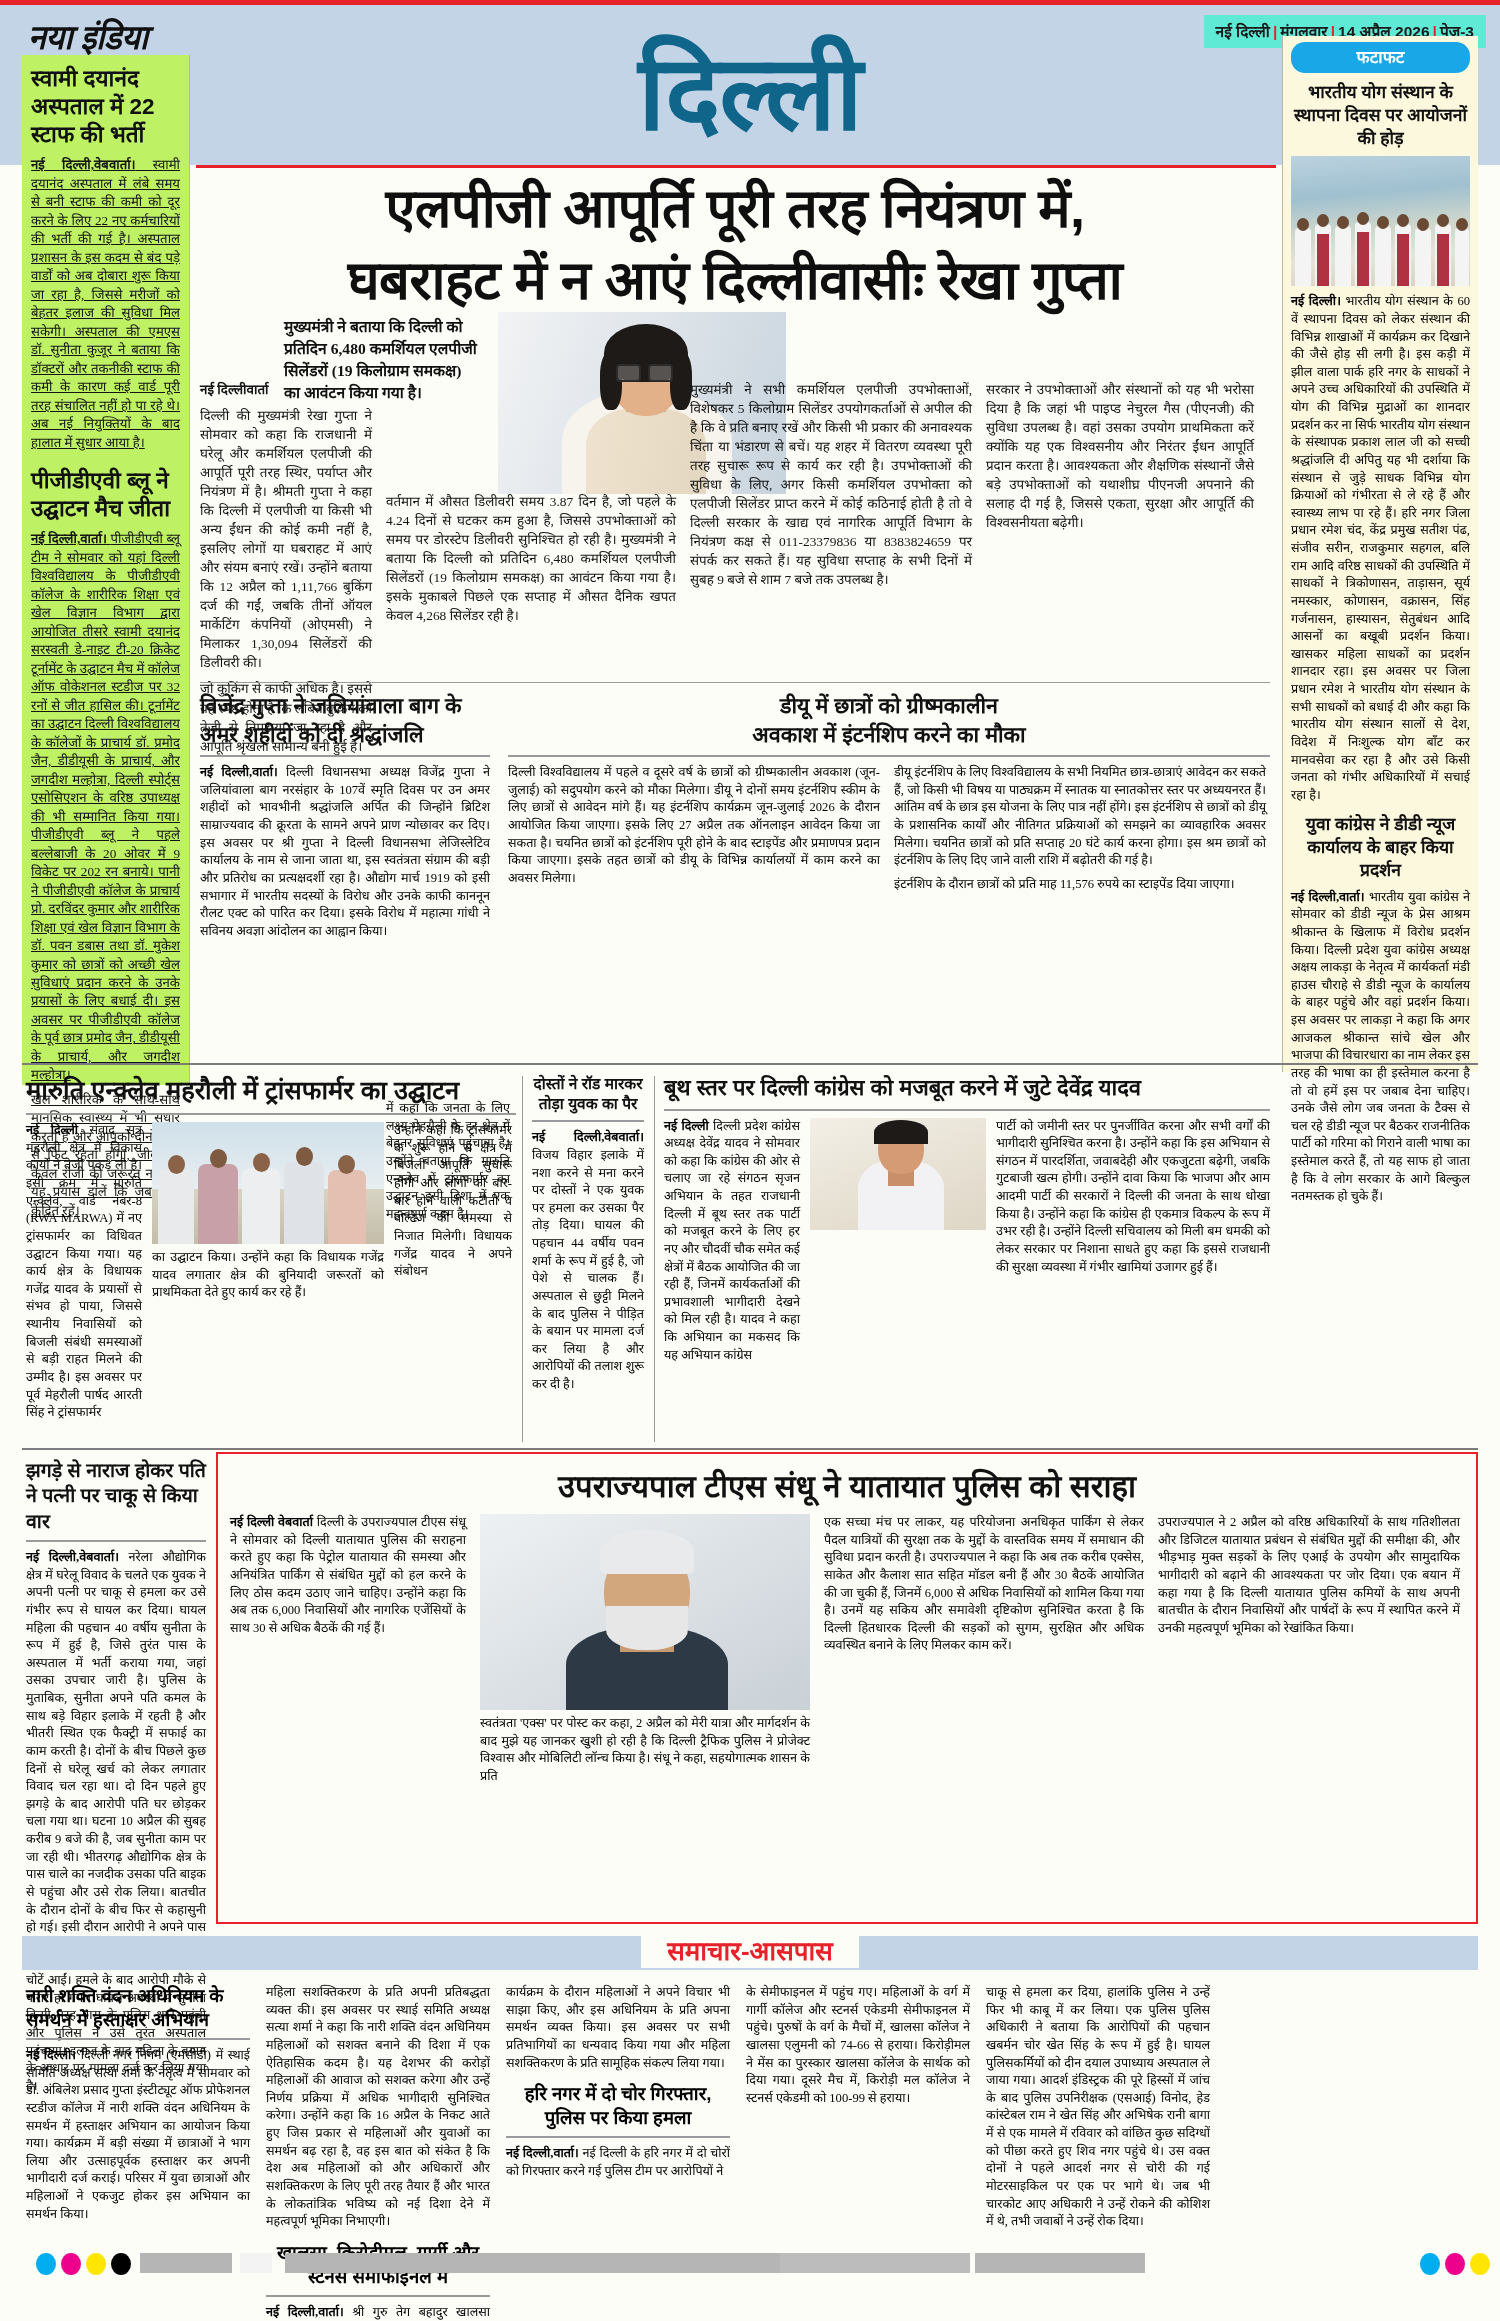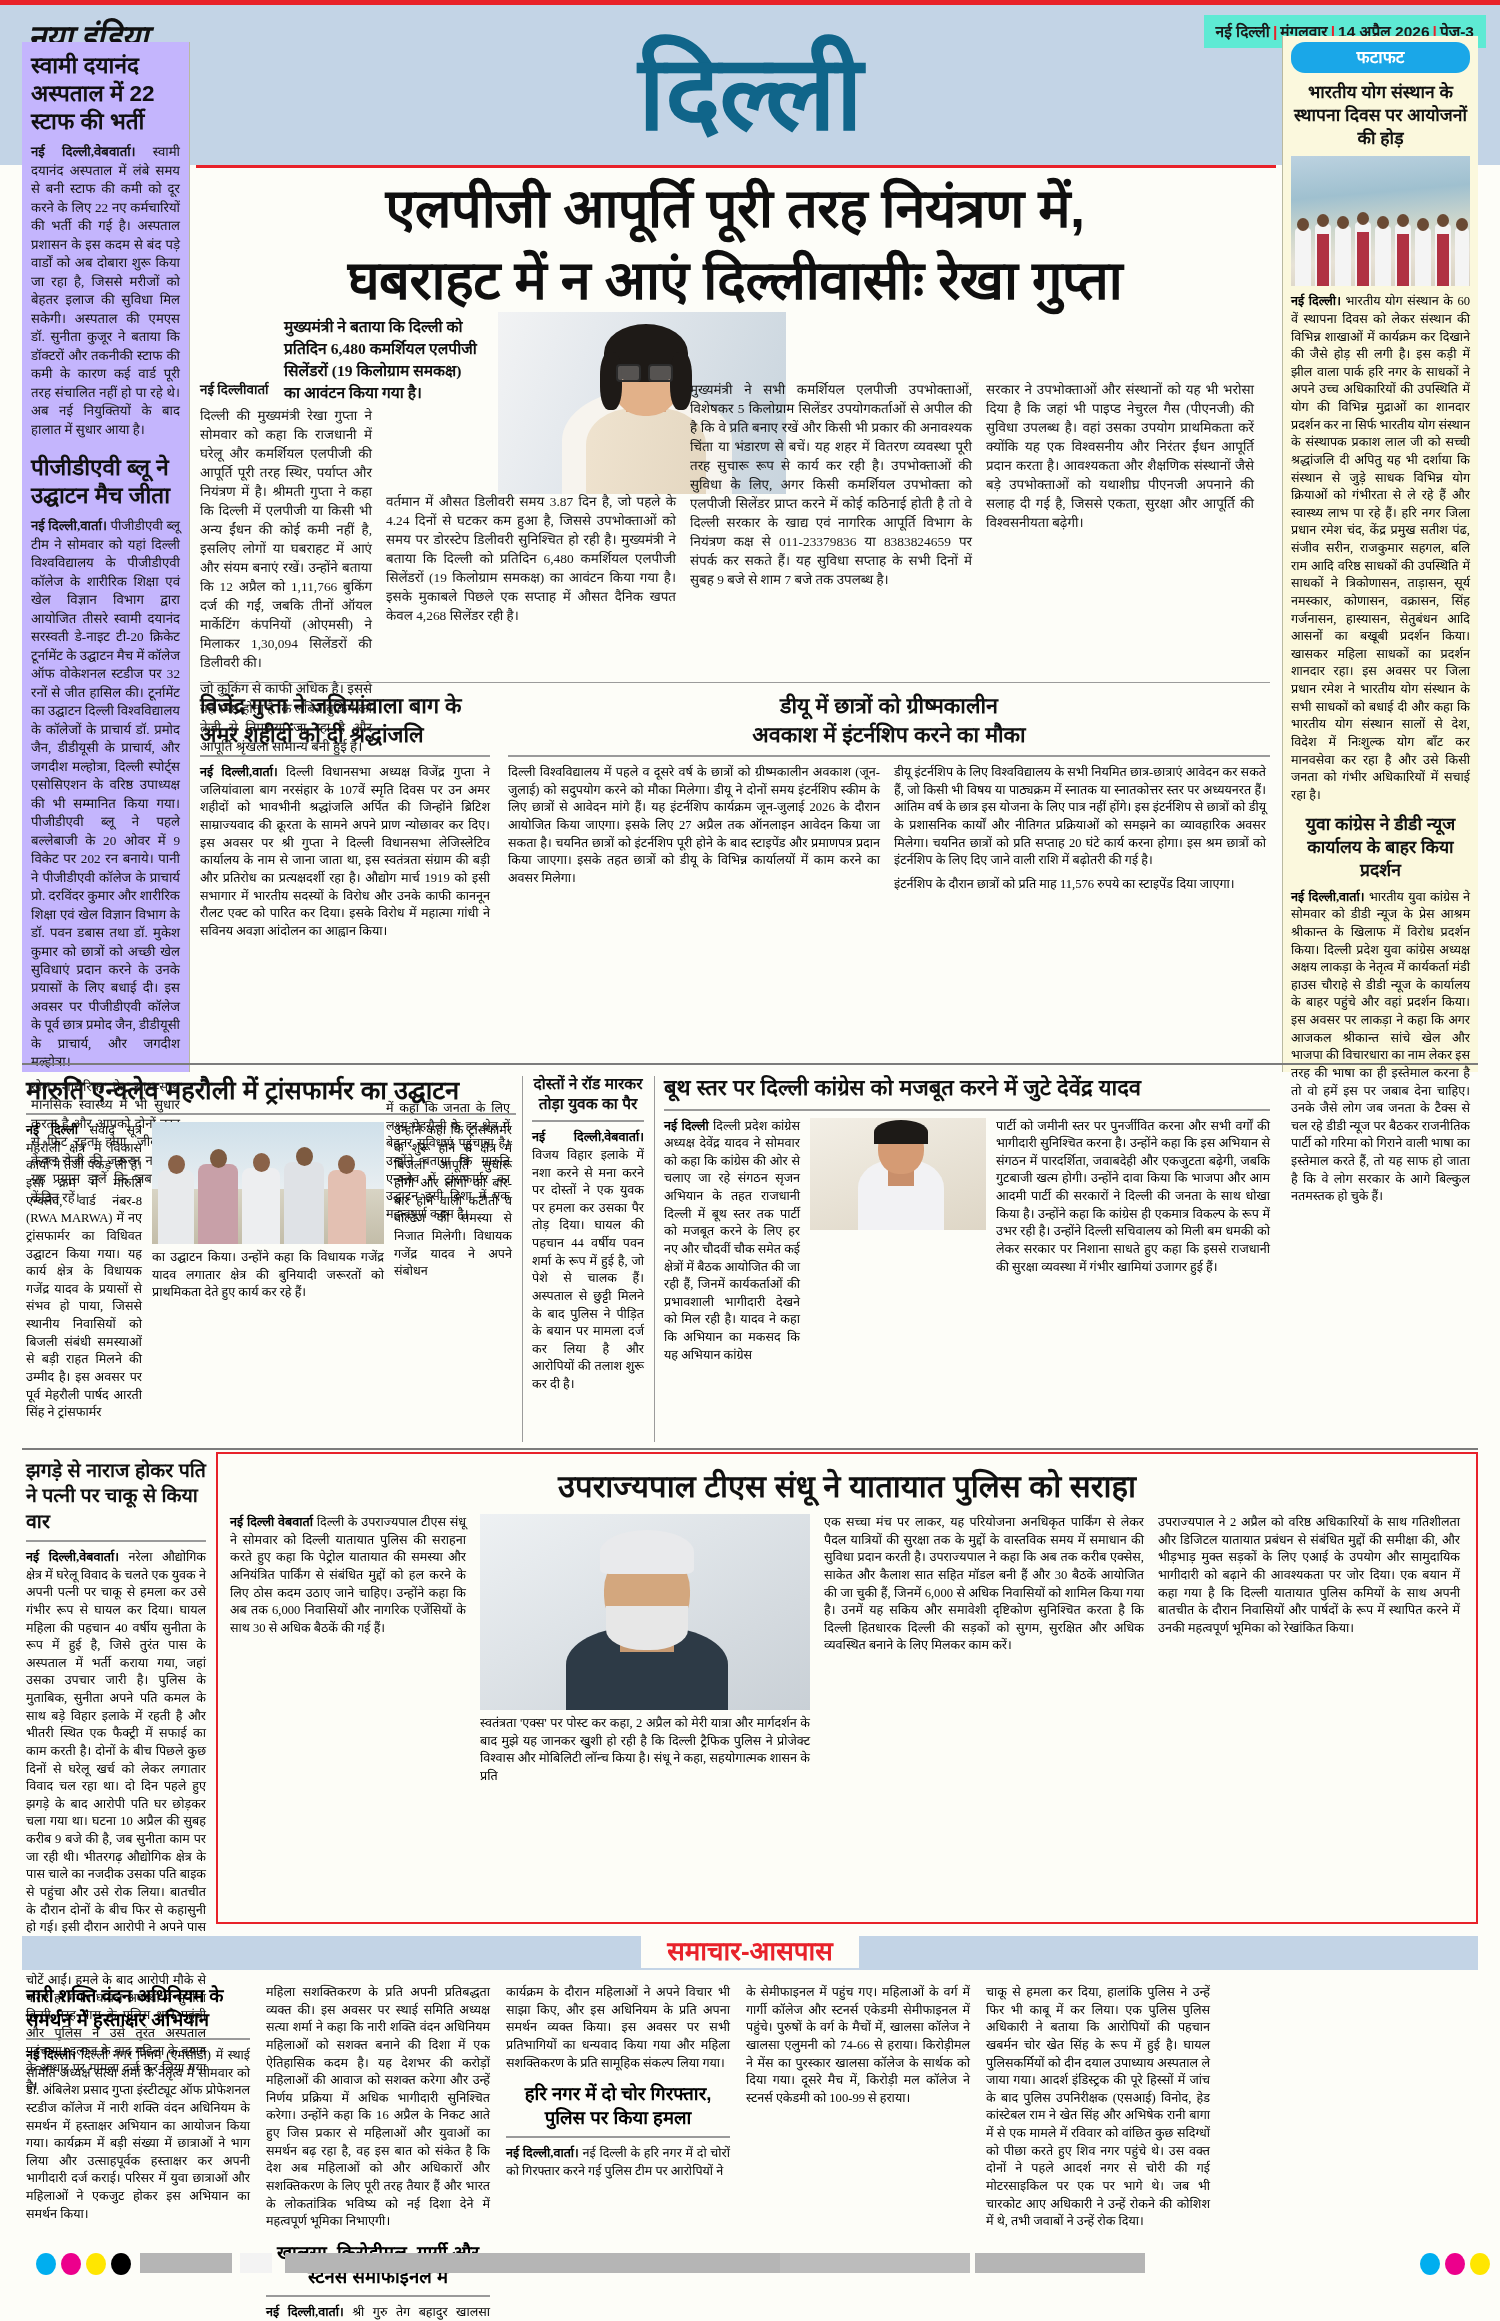--- a/index.html
+++ b/index.html
@@ -57,33 +57,33 @@
   .dateline .sep { color: #e8222a; font-weight: 900; padding: 0 3px; }
 
   
   .mast-rule {
     position: absolute; left: 196px; top: 165px; width: 1080px; height: 3px;
     background: #e8222a;
   }
 
   
   .left-rail {
-    position: absolute; left: 22px; top: 42px; width: 168px; height: 1030px;
-    background: #c4b5fd;
+    position: absolute; left: 22px; top: 55px; width: 168px; height: 1030px;
+    background: #bef264;
     padding: 10px 9px 8px 9px;
     border-right: 1px solid #b9b9a0;
   }
   .rail-head {
     font-family: "Liberation Sans", sans-serif;
     font-weight: 900; font-size: 22.5px; line-height: 1.25;
     color: #111; margin-bottom: 7px;
   }
   .rail-body {
     font-size: 13.2px; line-height: 1.40; text-align: justify;
-    color: #141414; hyphens: auto;
+    color: #141414; hyphens: auto; text-decoration: underline;
   }
   .rail-body .dl {
     font-weight: 700;
   }
   .rail-gap { height: 15px; }
 
   
   .right-rail {
     position: absolute; left: 1282px; top: 36px; width: 196px; height: 1036px;
     background: #fbf8dd;

